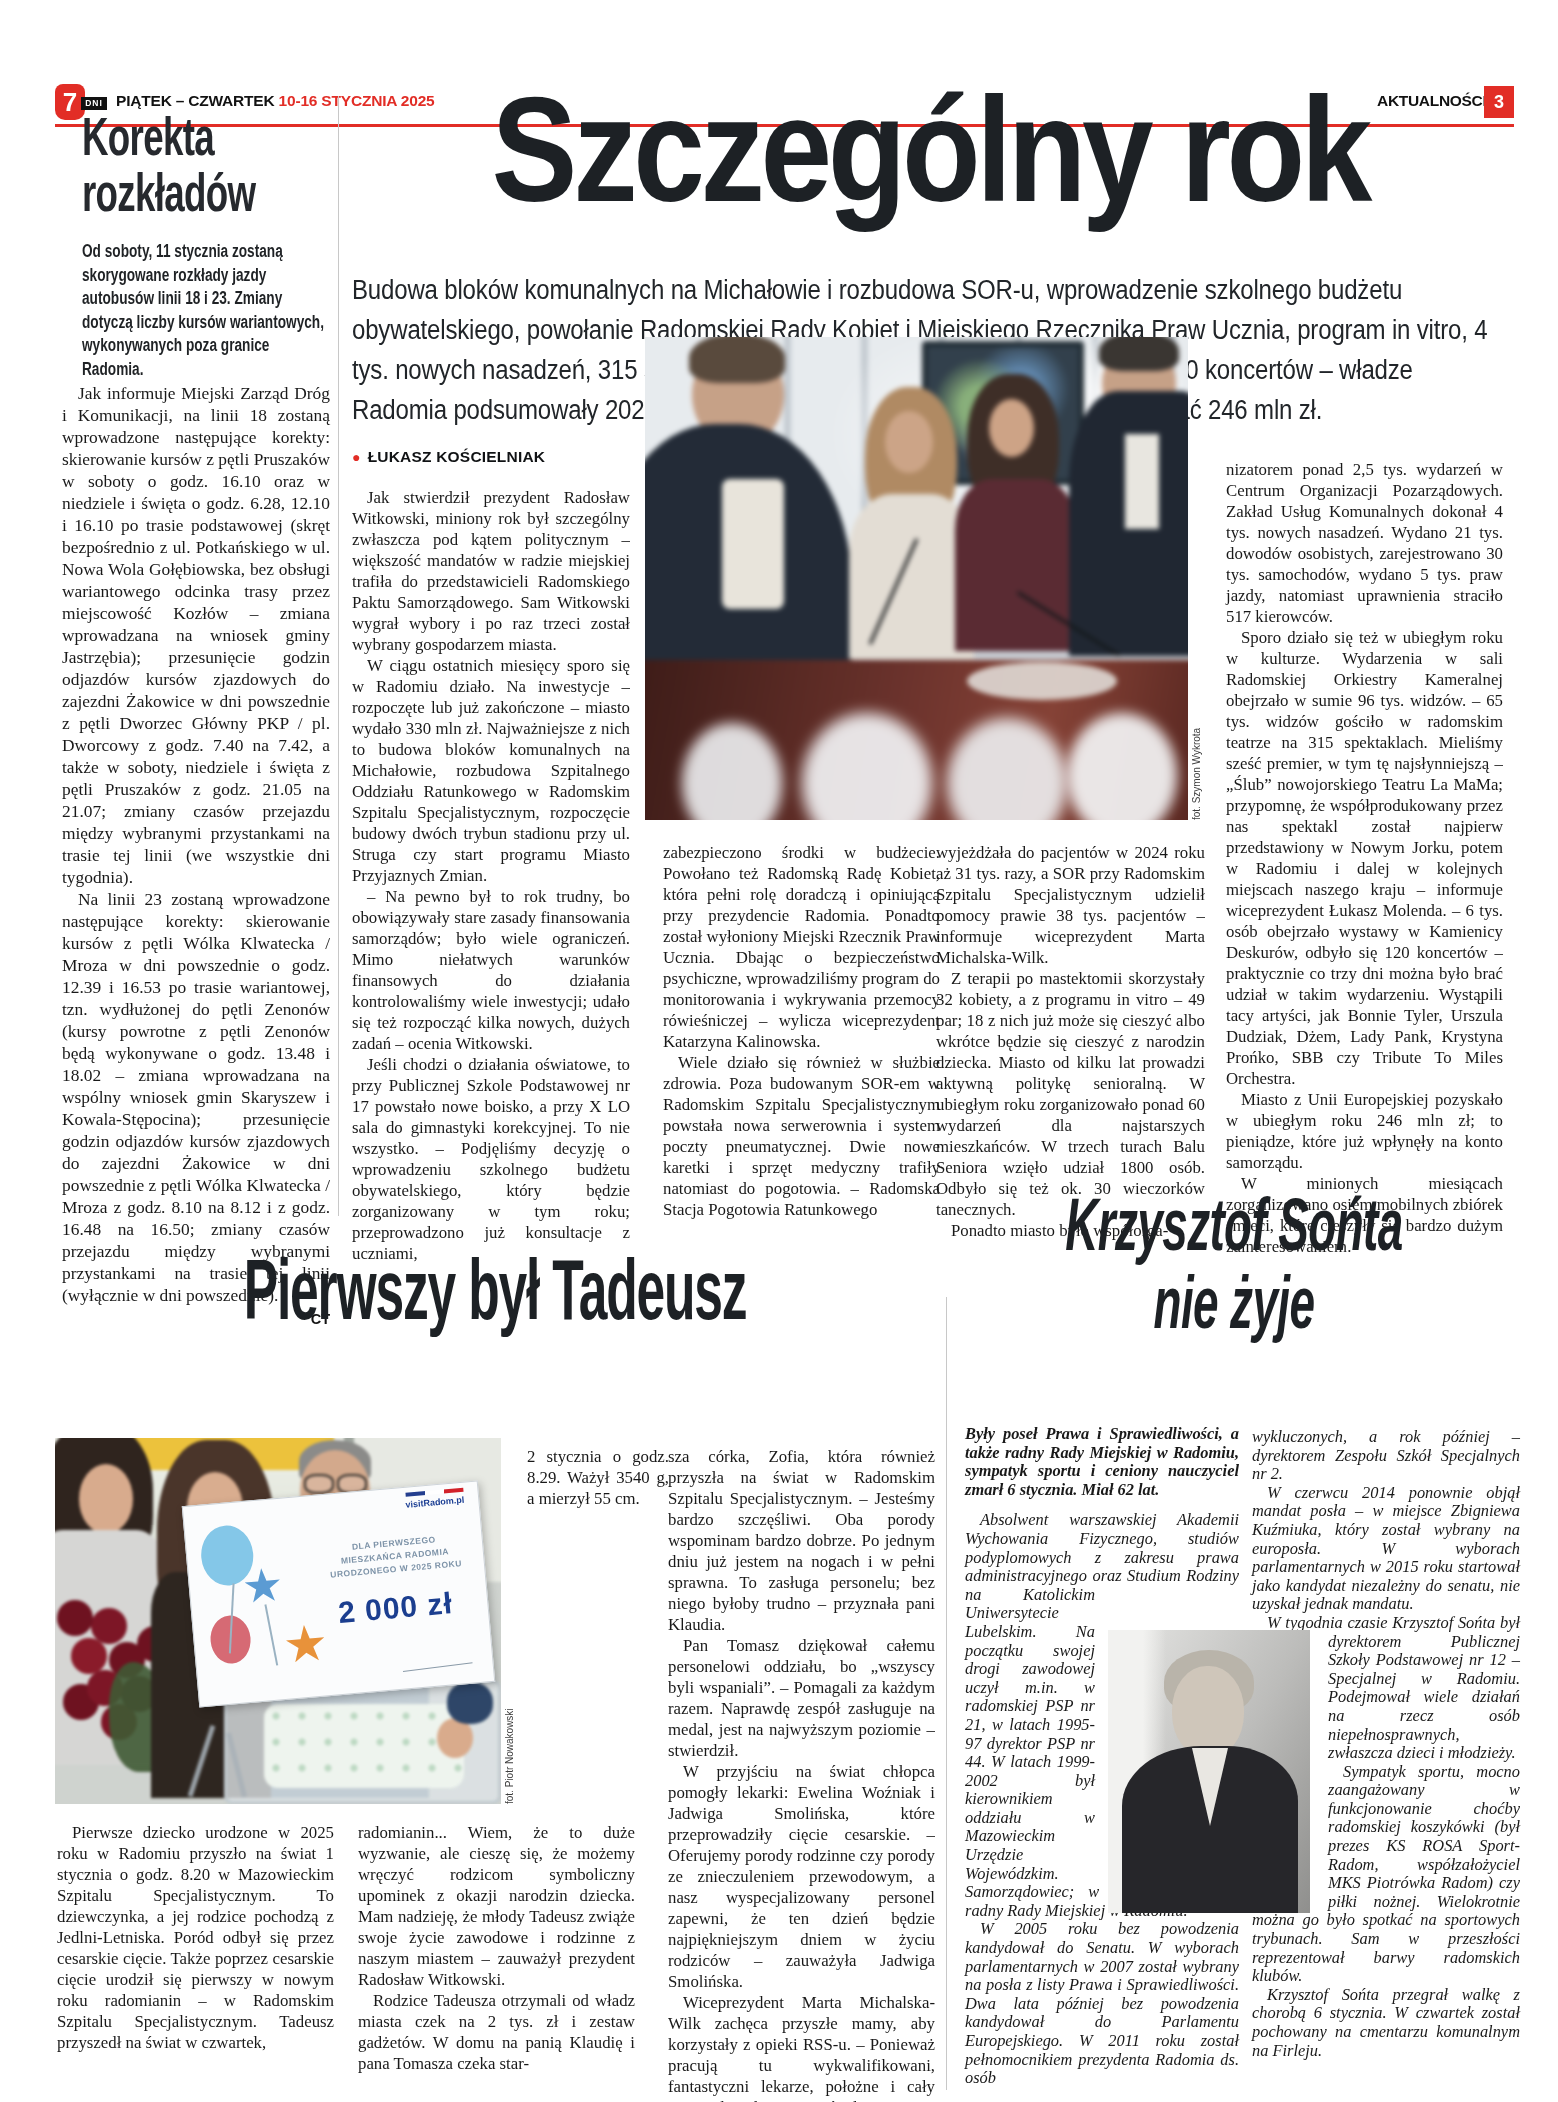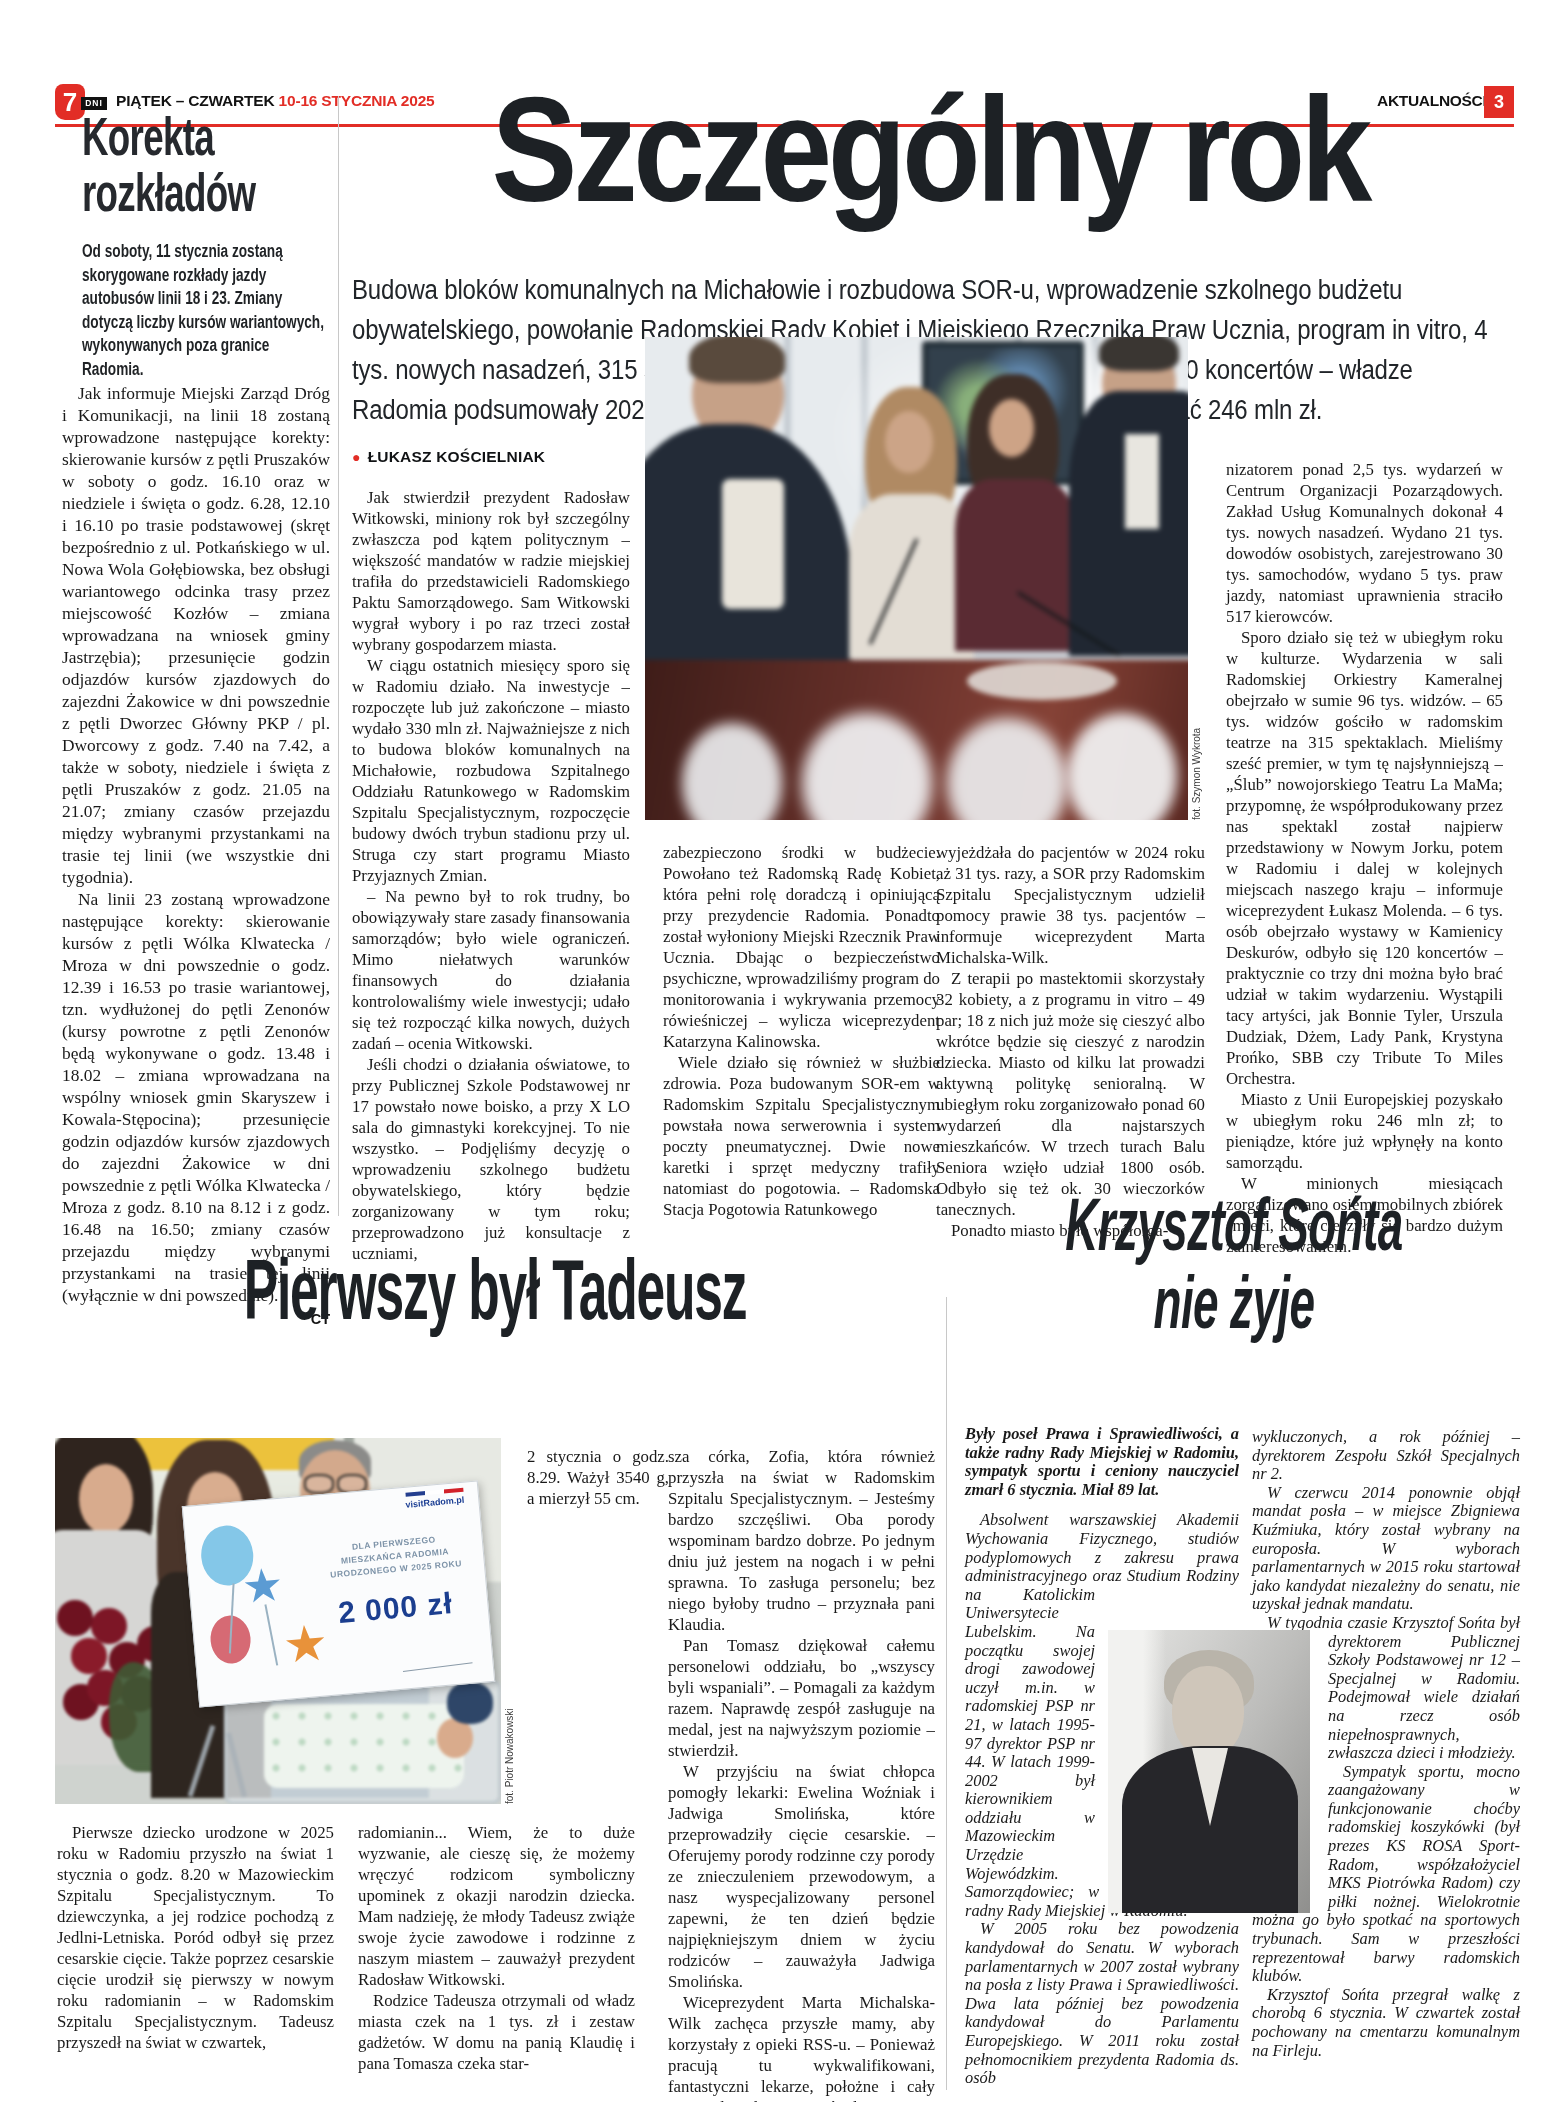--- a/index.html
+++ b/index.html
@@ -249,42 +249,42 @@
   <div class="abs vcredit credit2">fot. Piotr Nowakowski</div>
 
   <div class="abs bt tad-side">
       <p>2 stycznia o godz. 8.29. Ważył 3540 g, a mierzył 55 cm.</p>
     </div>
   <div class="abs bt tad-colA">
       <p class="ind">Pierwsze dziecko urodzone w 2025 roku w Radomiu przyszło na świat 1 stycznia o godz. 8.20 w Mazowieckim Szpitalu Specjalistycznym. To dziewczynka, a jej rodzice pochodzą z Jedlni-Letniska. Poród odbył się przez cesarskie cięcie. Także poprzez cesarskie cięcie urodził się pierwszy w nowym roku radomianin – w Radomskim Szpitalu Specjalistycznym. Tadeusz przyszedł na świat w czwartek,</p>
     </div>
   <div class="abs bt tad-colB">
       <p>radomianin... Wiem, że to duże wyzwanie, ale cieszę się, że możemy wręczyć rodzicom symboliczny upominek z okazji narodzin dziecka. Mam nadzieję, że młody Tadeusz zwiąże swoje życie zawodowe i rodzinne z naszym miastem – zauważył prezydent Radosław Witkowski.</p>
-      <p class="ind">Rodzice Tadeusza otrzymali od władz miasta czek na 1 tys. zł i zestaw gadżetów. W domu na panią Klaudię i pana Tomasza czeka star-</p>
+      <p class="ind">Rodzice Tadeusza otrzymali od władz miasta czek na 2 tys. zł i zestaw gadżetów. W domu na panią Klaudię i pana Tomasza czeka star-</p>
     </div>
   <div class="abs bt tad-colC">
     <div>
         <p>sza córka, Zofia, która również przyszła na świat w Radomskim Szpitalu Specjalistycznym. – Jesteśmy bardzo szczęśliwi. Oba porody wspominam bardzo dobrze. Po jednym dniu już jestem na nogach i w pełni sprawna. To zasługa personelu; bez niego byłoby trudno – przyznała pani Klaudia.</p>
         <p class="ind">Pan Tomasz dziękował całemu personelowi oddziału, bo „wszyscy byli wspaniali”. – Pomagali za każdym razem. Naprawdę zespół zasługuje na medal, jest na najwyższym poziomie – stwierdził.</p>
         <p class="ind">W przyjściu na świat chłopca pomogły lekarki: Ewelina Woźniak i Jadwiga Smolińska, które przeprowadziły cięcie cesarskie. – Oferujemy porody rodzinne czy porody ze znieczuleniem przewodowym, a nasz wyspecjalizowany personel zapewni, że ten dzień będzie najpiękniejszym dniem w życiu rodziców – zauważyła Jadwiga Smolińska.</p>
         <p class="ind">Wiceprezydent Marta Michalska-Wilk zachęca przyszłe mamy, aby korzystały z opieki RSS-u. – Ponieważ pracują tu wykwalifikowani, fantastyczni lekarze, położne i cały personel medyczny – mówiła.</p>
       </div>
     <div class="initials">CT</div>
   </div>
 
   <div class="abs vline vline2"></div>
   <div class="abs son-title-outer">
     <div class="cond son-title">
       <div>Krzysztof Sońta</div>
       <div>nie żyje</div>
     </div>
   </div>
 
   <div class="abs bt it son-col1">
-    <p class="s-lead">Były poseł Prawa i Sprawiedliwości, a także radny Rady Miejskiej w Radomiu, sympatyk sportu i ceniony nauczyciel zmarł 6 stycznia. Miał 89 lat.</p>
+    <p class="s-lead">Były poseł Prawa i Sprawiedliwości, a także radny Rady Miejskiej w Radomiu, sympatyk sportu i ceniony nauczyciel zmarł 6 stycznia. Miał 62 lat.</p>
     <div class="gap12"></div>
     <p class="ind"><span>Absolwent warszawskiej Akademii Wychowania Fizycznego, studiów podyplomowych z zakresu prawa administracyjnego oraz Studium Rodziny na</span>
       <span class="fr"></span>
       <span>Katolickim Uniwersytecie Lubelskim. Na początku swojej drogi zawodowej uczył m.in. w radomskiej PSP nr 21, w latach 1995-97 dyrektor PSP nr 44. W latach 1999-2002 był kierownikiem oddziału w Mazowieckim Urzędzie Wojewódzkim. Samorządowiec; w latach 1998-2007 radny Rady Miejskiej w Radomiu.</span></p>
     <p class="ind">W 2005 roku bez powodzenia kandydował do Senatu. W wyborach parlamentarnych w 2007 został wybrany na posła z listy Prawa i Sprawiedliwości. Dwa lata później bez powodzenia kandydował do Parlamentu Europejskiego. W 2011 roku został pełnomocnikiem prezydenta Radomia ds. osób</p>
   </div>
 
   <div class="abs bt it son-col2">
     <p>wykluczonych, a rok później – dyrektorem Zespołu Szkół Specjalnych nr 2.</p>
     <p class="ind">W czerwcu 2014 ponownie objął mandat posła – w miejsce Zbigniewa Kuźmiuka, który został wybrany na europosła. W wyborach parlamentarnych w 2015 roku startował jako kandydat niezależny do senatu, nie uzyskał jednak mandatu.</p>

